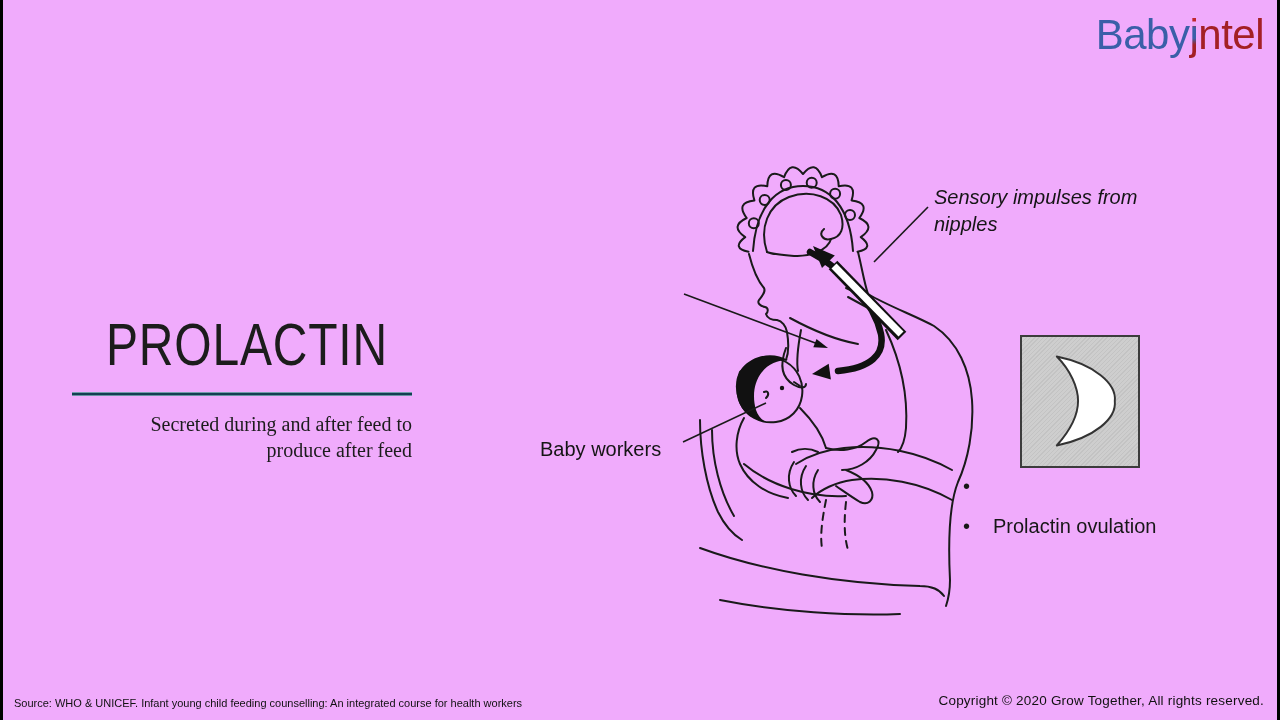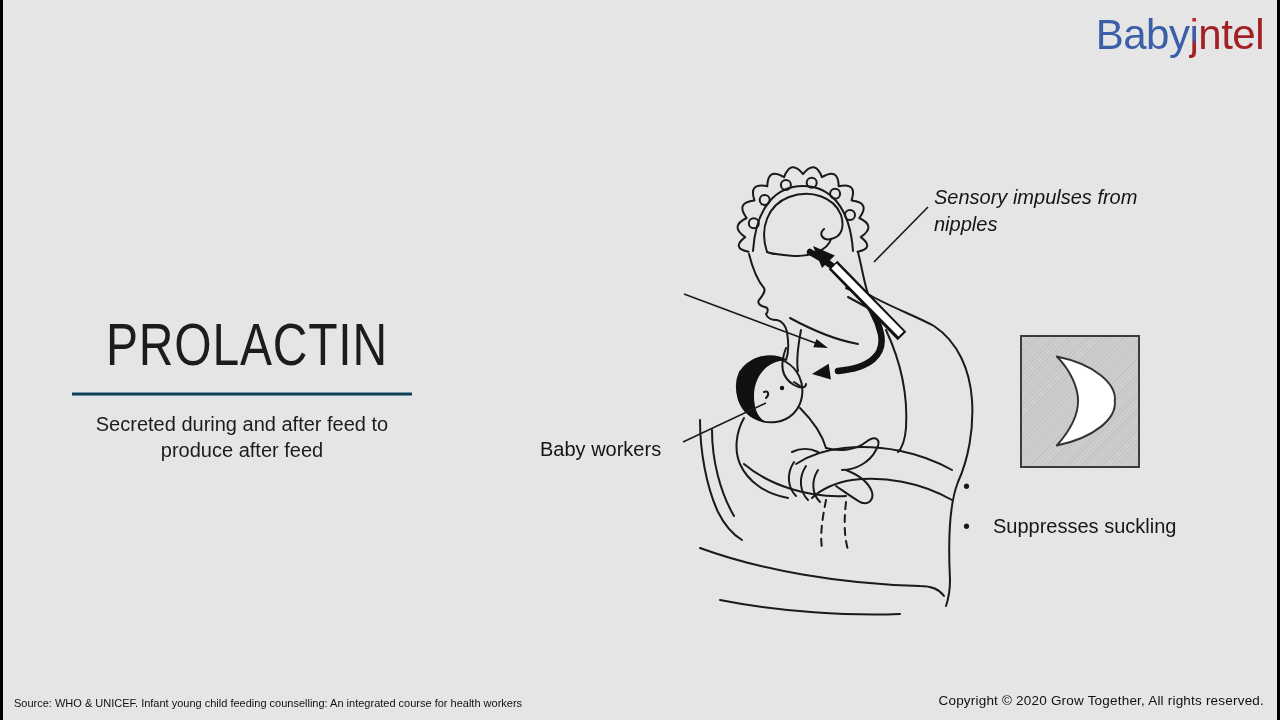--- a/index.html
+++ b/index.html
@@ -1,17 +1,17 @@
 <!DOCTYPE html>
 <html><head>
 <meta charset="utf-8">
 <style>
   html,body { margin:0; padding:0; background:#000; }
   .slide {
-    position:relative; width:1280px; height:720px; background:#e5e5e5;
+    position:relative; width:1280px; height:720px; background:#f0abfc;
     font-family:"Liberation Sans", sans-serif; color:#1a1a1a; overflow:hidden;
   }
   .letterbox { position:absolute; top:0; width:3px; height:720px; background:#000; }
   .letterbox.left { left:0; } .letterbox.right { right:0; }
 
   
   .logo { position:absolute; top:10px; right:16px; font-size:42px; line-height:50px; letter-spacing:-0.5px; white-space:nowrap; }
   .logo .blue { color:#3a5fa8; }
   .logo .mark {
     background:linear-gradient(180deg,#c1272d 0%,#c1272d 27%,#3a5fa8 36%,#3a5fa8 58%,#a32025 72%,#a32025 100%);
@@ -21,21 +21,21 @@
   .logo .red { color:#a32025; }
 
   
   .title-block { position:absolute; left:72px; top:310px; width:340px; }
   .title-block h1 {
     margin:0; font-size:60px; font-weight:normal; letter-spacing:1px; color:#1c1c1c;
     text-align:center; transform:scaleX(0.8); transform-origin:50% 50%; white-space:nowrap;
   }
   .title-underline { margin-top:13px; height:4px; width:340px;
     background:linear-gradient(180deg,#a8cddc 0%,#143f52 35%,#143f52 70%,#a8cddc 100%); }
-  .subtitle { margin-top:15px; font-size:20px; line-height:26px; text-align:center; color:#1c1c1c; }
+  .subtitle { margin-top:15px; font-size:20px; line-height:26px; text-align:right; color:#1c1c1c;font-family:Liberation Serif, serif; }
 
   
   .dlabel { position:absolute; font-size:20px; line-height:27px; color:#151515; }
   .lbl-sensory  { left:934px; top:184px; width:214px;font-style:italic; }
   .lbl-prolactin{ left:507px; top:271px; width:180px; }
   .lbl-suckling { left:540px; top:436px; width:160px; }
 
   .illustration { position:absolute; left:0; top:0; width:1280px; height:720px; }
 
   
@@ -161,19 +161,19 @@
       <path d="M36,20 C75,28 98,48 96,66 C98,84 75,104 36,112 C52,94 58,80 58,66 C58,52 50,34 36,20 Z" fill="#ffffff" stroke="#333" stroke-width="2" stroke-linejoin="round"></path>
     </svg>
   </div>
 
   <ul class="notes">
     <li>
       <span class="dot">•</span>
     </li>
     <li>
       <span class="dot">•</span>
-      <span class="txt">Suppresses suckling</span>
+      <span class="txt">Prolactin ovulation</span>
     </li>
   </ul>
 
   <div class="src-text">Source: WHO &amp; UNICEF. Infant young child feeding counselling: An integrated course for health workers</div>
   <div class="copyright">Copyright © 2020 Grow Together,  All rights reserved.</div>
 </div>
 
 </body></html>

